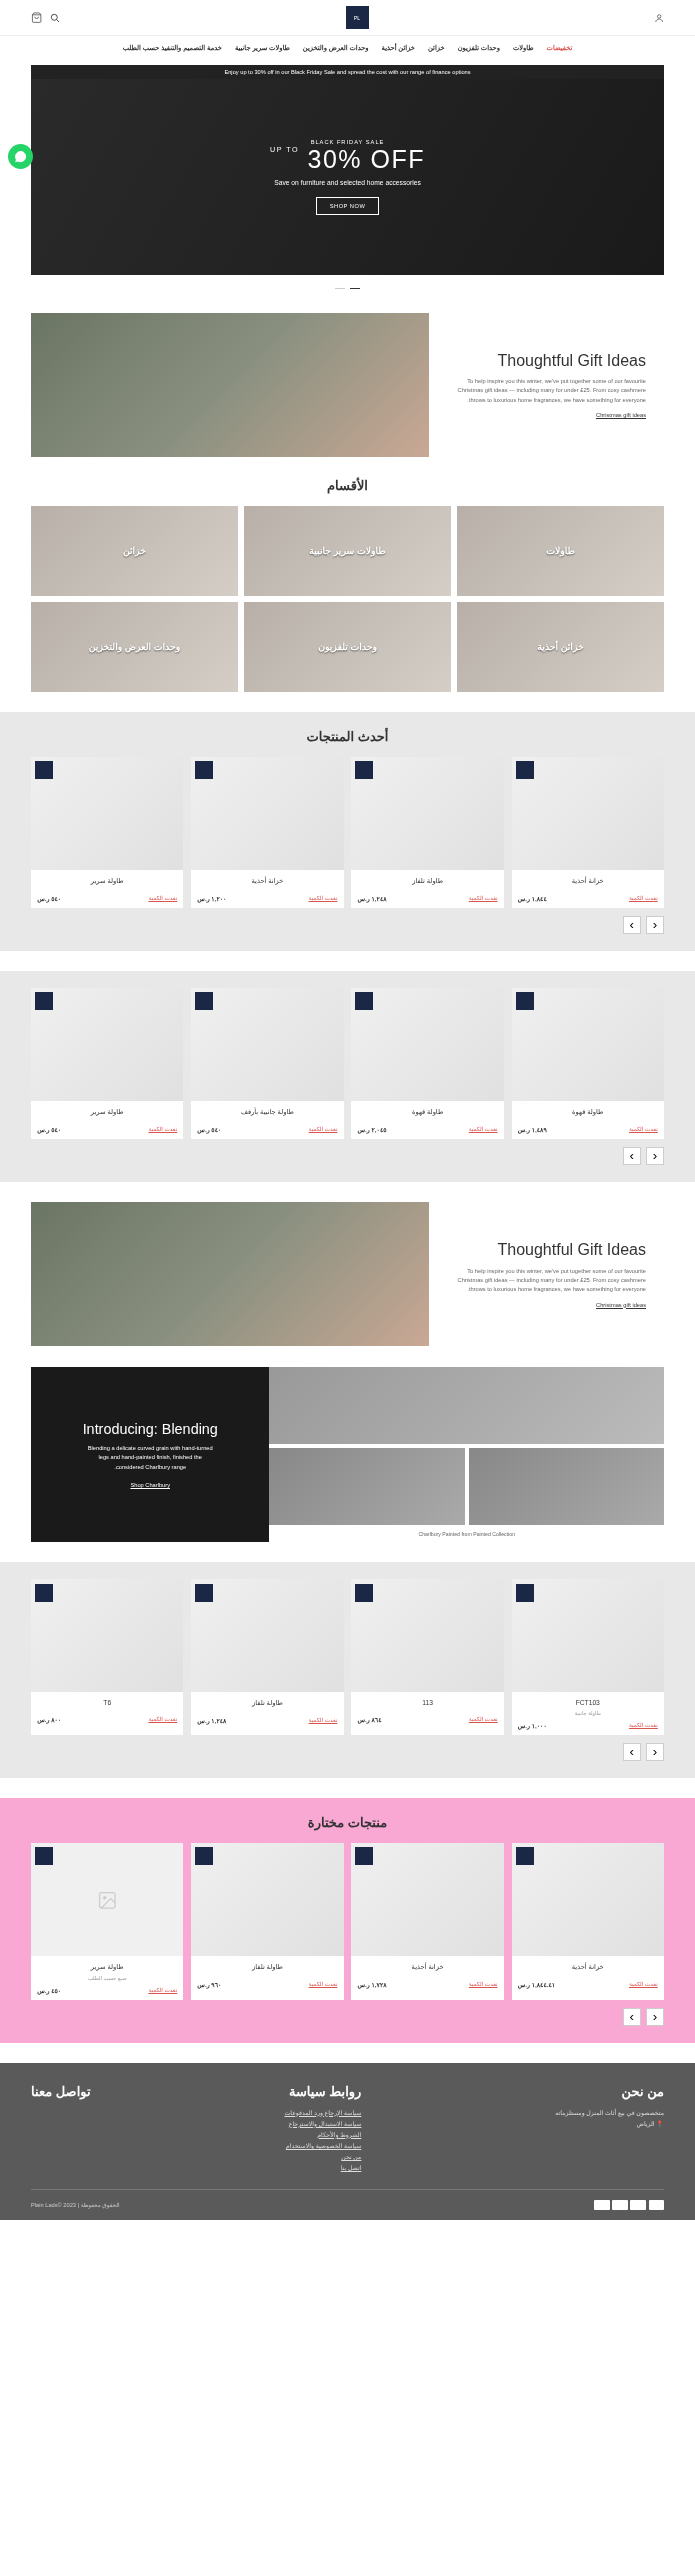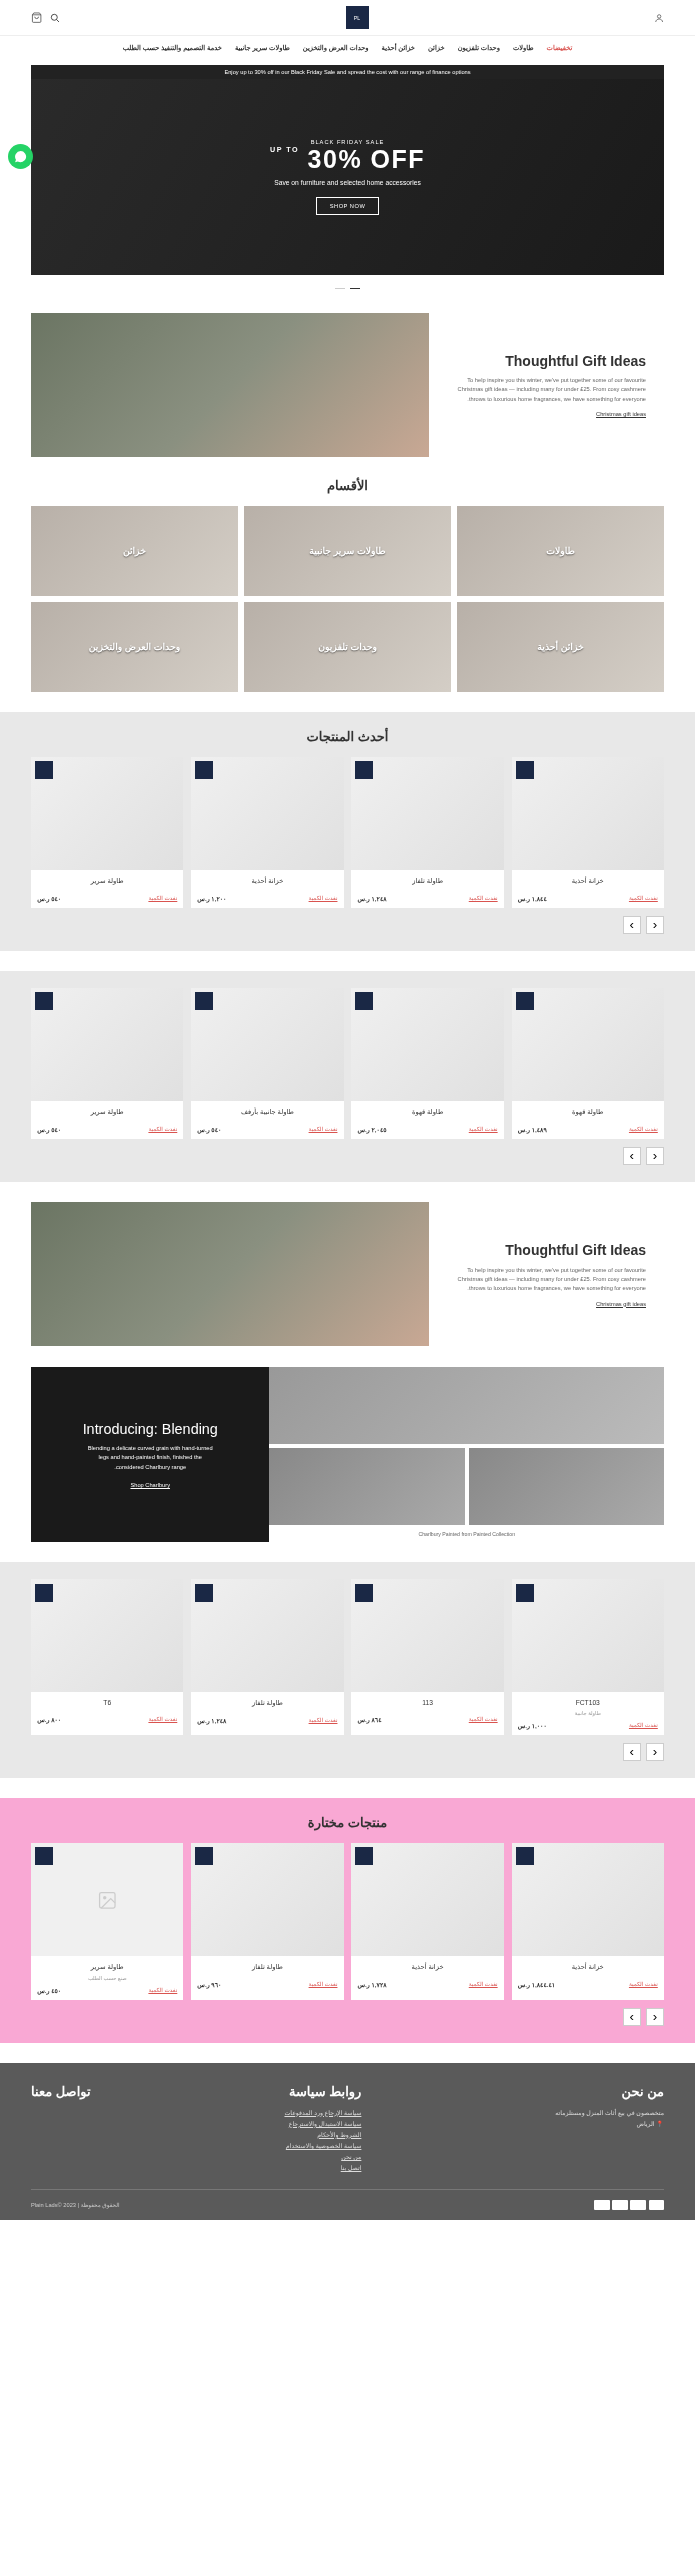--- a/index.html
+++ b/index.html
@@ -8,33 +8,33 @@
 .topbar-left,.topbar-right{display:flex;align-items:center;gap:7.7px}
 .logo{width:23px;height:23px;background:#1a2845;display:flex;align-items:center;justify-content:center;color:#fff;font-size:5.2px}
 .icon-btn{cursor:pointer;font-size:9.3px;display:inline-flex}
 .nav{display:flex;justify-content:center;gap:13px;padding:7.7px 0;font-size:6.7px;font-weight:600}
 .nav-item{cursor:pointer;color:#333}
 .nav-item.sale{color:#d9534f}
 .hero{position:relative;margin:5.2px 31px 15.5px}
 .hero-banner{background:#222;color:#fff;text-align:center;padding:4.1px;font-size:5.7px}
 .hero-main{display:flex;height:196px}
 .hero-img{flex:1;background:linear-gradient(120deg,#2a2a2a,#1a1a1a);display:flex;align-items:center;justify-content:center;color:#fff;text-align:center;position:relative}
-.hero-content h1{font-size:25px;font-weight:700;letter-spacing:1.5px}
+.hero-content h1{font-size:25px;font-weight:400;letter-spacing:1.5px}
 .hero-content .sub{font-size:6.7px;margin:5.2px 0 10.3px}
 .hero-content .upto{font-size:5.7px;letter-spacing:1px}
 .hero-btn{border:0.5px solid #fff;padding:5.2px 13px;display:inline-block;font-size:5.7px;letter-spacing:0.5px;cursor:pointer}
 .hero-dots{text-align:center;padding:7.7px}
 .hero-dot{display:inline-block;width:10.3px;height:1px;background:#ccc;margin:0 1.5px}
 .hero-dot.active{background:#333}
 .whatsapp{position:fixed;left:7.7px;top:144px;width:25px;height:25px;background:#25d366;border-radius:50%;display:flex;align-items:center;justify-content:center;z-index:100;cursor:pointer}
 .whatsapp svg{width:13.4px;height:13.4px;fill:#fff}
 .promo-block{display:flex;margin:0 31px 20.6px;height:144px}
 .promo-img{flex:2;background:linear-gradient(135deg,#6b7563,#8a9080,#c9a894)}
 .promo-text{flex:1;background:#fff;padding:18px;display:flex;flex-direction:column;justify-content:center}
-.promo-text h3{font-size:14px;margin-bottom:7.7px;font-weight:700}
+.promo-text h3{font-size:16px;margin-bottom:7.7px;font-weight:400}
 .promo-text p{font-size:5.7px;line-height:1.6;color:#666;margin-bottom:7.7px}
 .promo-link{font-size:5.7px;text-decoration:underline;cursor:pointer}
 .section{margin:0 31px 20.6px}
 .section-title{text-align:center;font-size:13px;font-weight:600;margin-bottom:13px}
 .cat-grid{display:grid;grid-template-columns:repeat(3,1fr);gap:6.2px}
 .cat-card{height:90px;background:linear-gradient(135deg,#b8b0a8,#d4cec6);display:flex;align-items:center;justify-content:center;color:#fff;font-size:9.3px;font-weight:600;cursor:pointer;text-shadow:0 0.5px 1.5px rgba(0,0,0,.5)}
 .product-section{background:#e8e8e8;padding:17px 31px;margin-bottom:20.6px}
 .product-grid{display:grid;grid-template-columns:repeat(4,1fr);gap:7.7px}
 .product-card{background:#fff;cursor:pointer}
 .product-img{height:113px;background:linear-gradient(135deg,#f0f0f0,#e0e0e0);position:relative}

